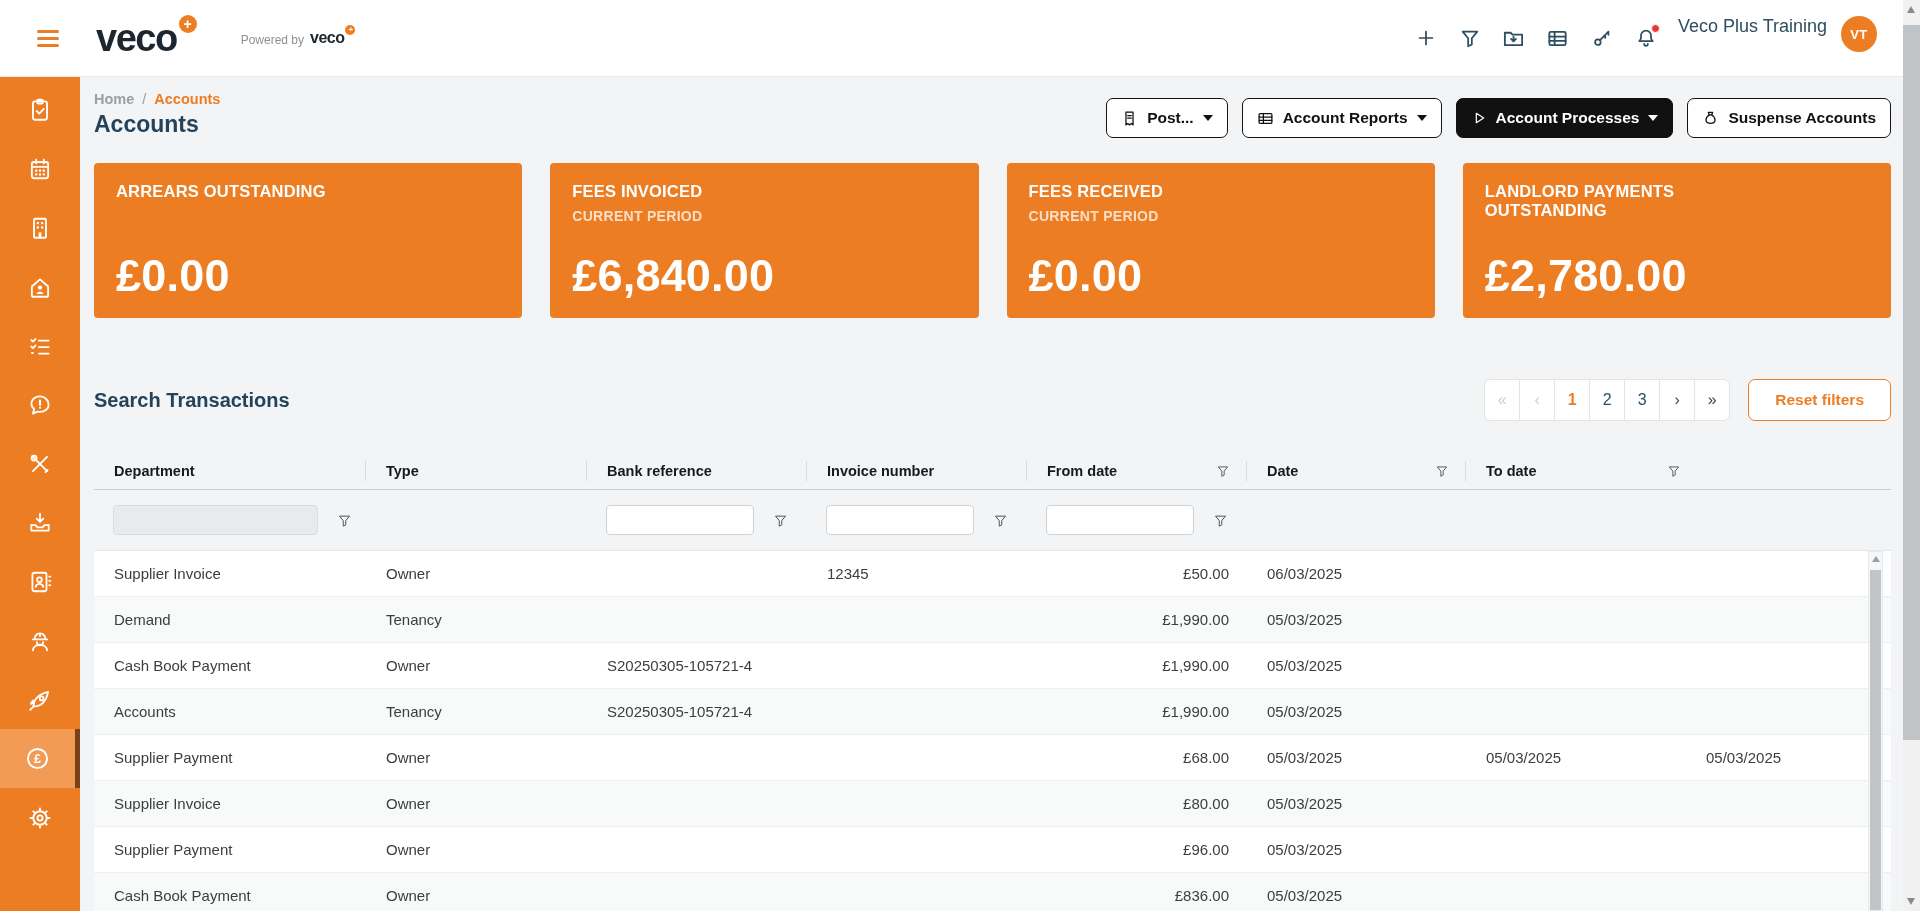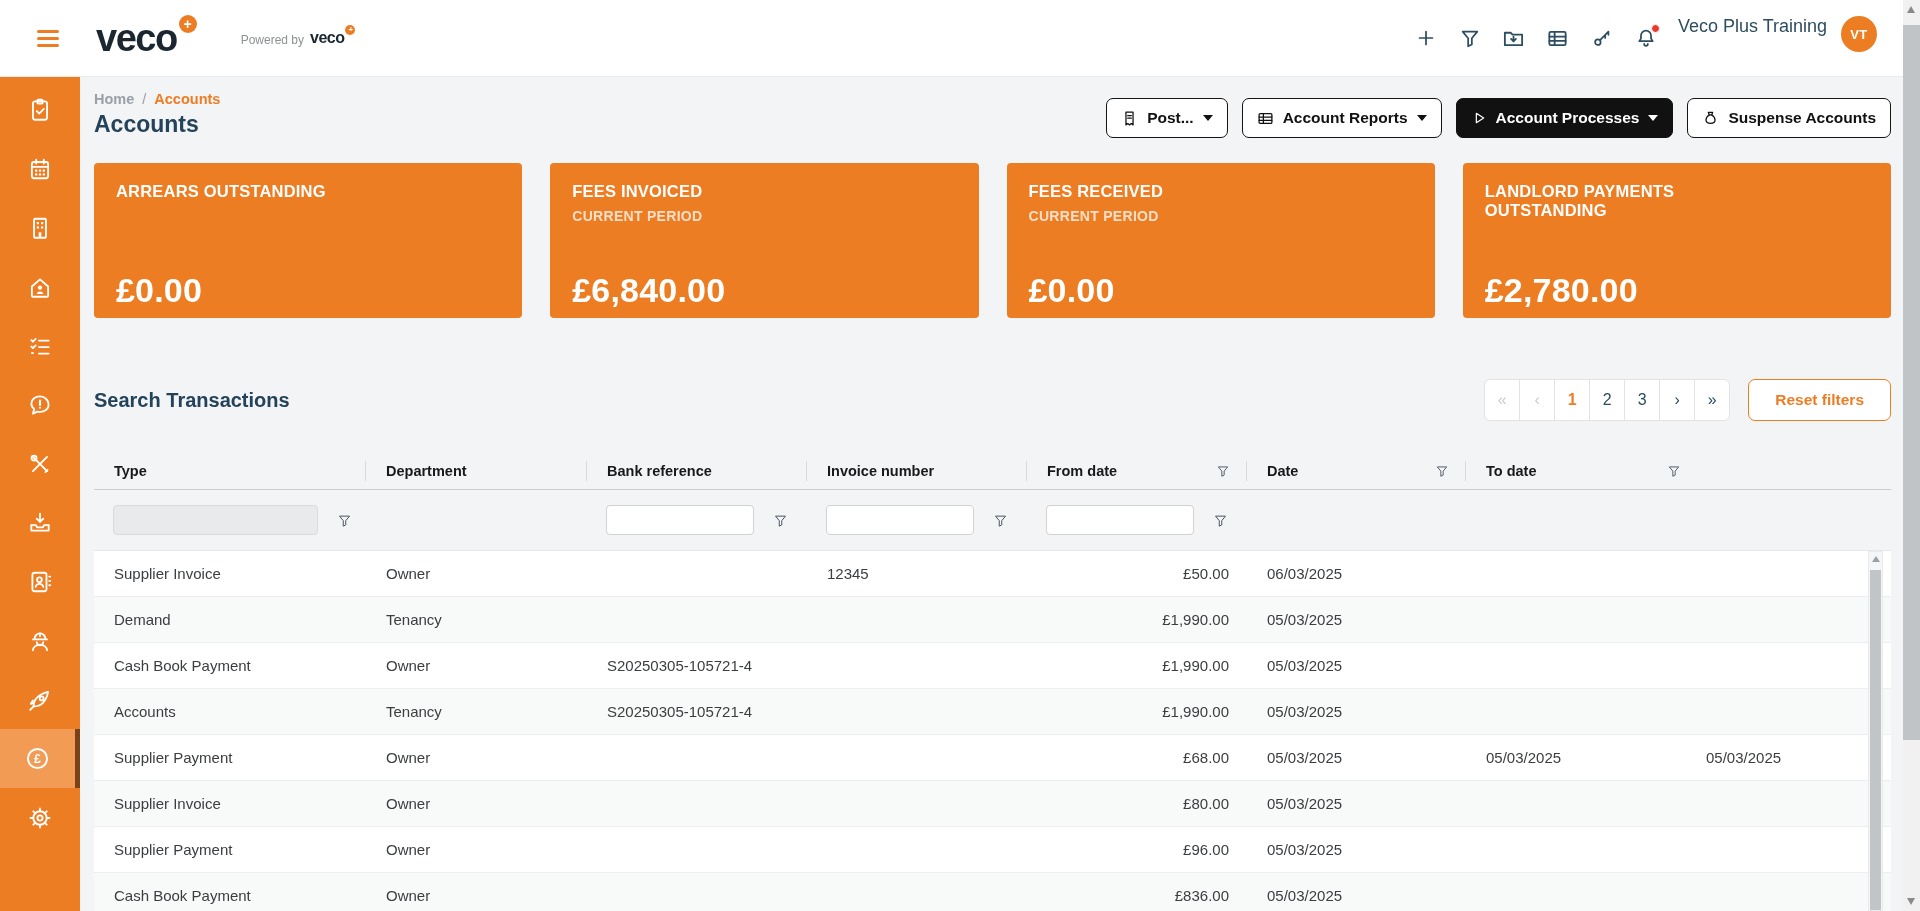--- a/index.html
+++ b/index.html
@@ -56,21 +56,21 @@
   .tb-btn.dark { background:#111; color:#fff; border-color:#111; }
   .tb-btn.dark svg { stroke:#fff; }
   .caret { width:0; height:0; border-left:5px solid transparent; border-right:5px solid transparent;
            border-top:6px solid currentColor; display:inline-block; }
 
   
   .cards { position:absolute; left:14px; right:12px; top:86px; height:155px; display:flex; gap:28px; }
   .card { flex:1; background:#ED7D23; border-radius:4px; padding:19px 22px; color:#fff; position:relative; cursor:pointer; }
   .card .k-label { font-size:16.5px; font-weight:800; letter-spacing:0.2px; line-height:1.15; max-width:230px; }
   .card .k-sub { font-size:14px; font-weight:600; color:rgba(255,255,255,0.75); margin-top:7px; letter-spacing:0.3px; }
-  .card .k-value { position:absolute; left:22px; bottom:8px; font-size:34px; font-weight:800; letter-spacing:0.2px; }
+  .card .k-value { position:absolute; left:22px; bottom:16px; font-size:45px; font-weight:800; letter-spacing:0.2px; }
 
   
   .tx-head { position:absolute; left:14px; right:12px; top:301px; height:44px; display:flex; align-items:center; }
   .tx-title { font-size:20px; font-weight:800; color:#24435A; }
   .tx-spacer { flex:1; }
   .pager { display:flex; }
   .pg-btn { width:36px; height:42px; background:#fff; border:1px solid #e1e3e5; margin-left:-1px;
             display:flex; align-items:center; justify-content:center; font-size:16px; color:#2D4D61;
             cursor:pointer; font-family:inherit; }
   .pg-btn:first-child { border-radius:6px 0 0 6px; margin-left:0; }
@@ -362,22 +362,22 @@
       <button class="pg-btn">2</button>
       <button class="pg-btn">3</button>
       <button class="pg-btn">›</button>
       <button class="pg-btn">»</button>
     </div>
     <button class="reset-btn">Reset filters</button>
   </div>
 
   <div class="table">
     <div class="t-grid t-header">
+      <div class="th">Department</div>
       <div class="th">Type</div>
-      <div class="th">Department</div>
       <div class="th">Bank reference</div>
       <div class="th">Invoice number</div>
       <div class="th">
         <span>From date</span>
         <span class="flt">
           <svg width="14" height="14" viewBox="0 0 24 24">
               <path d="M4 5h16l-6 7.2V19l-4 2v-8.8z"></path>
             </svg>
         </span>
       </div>

